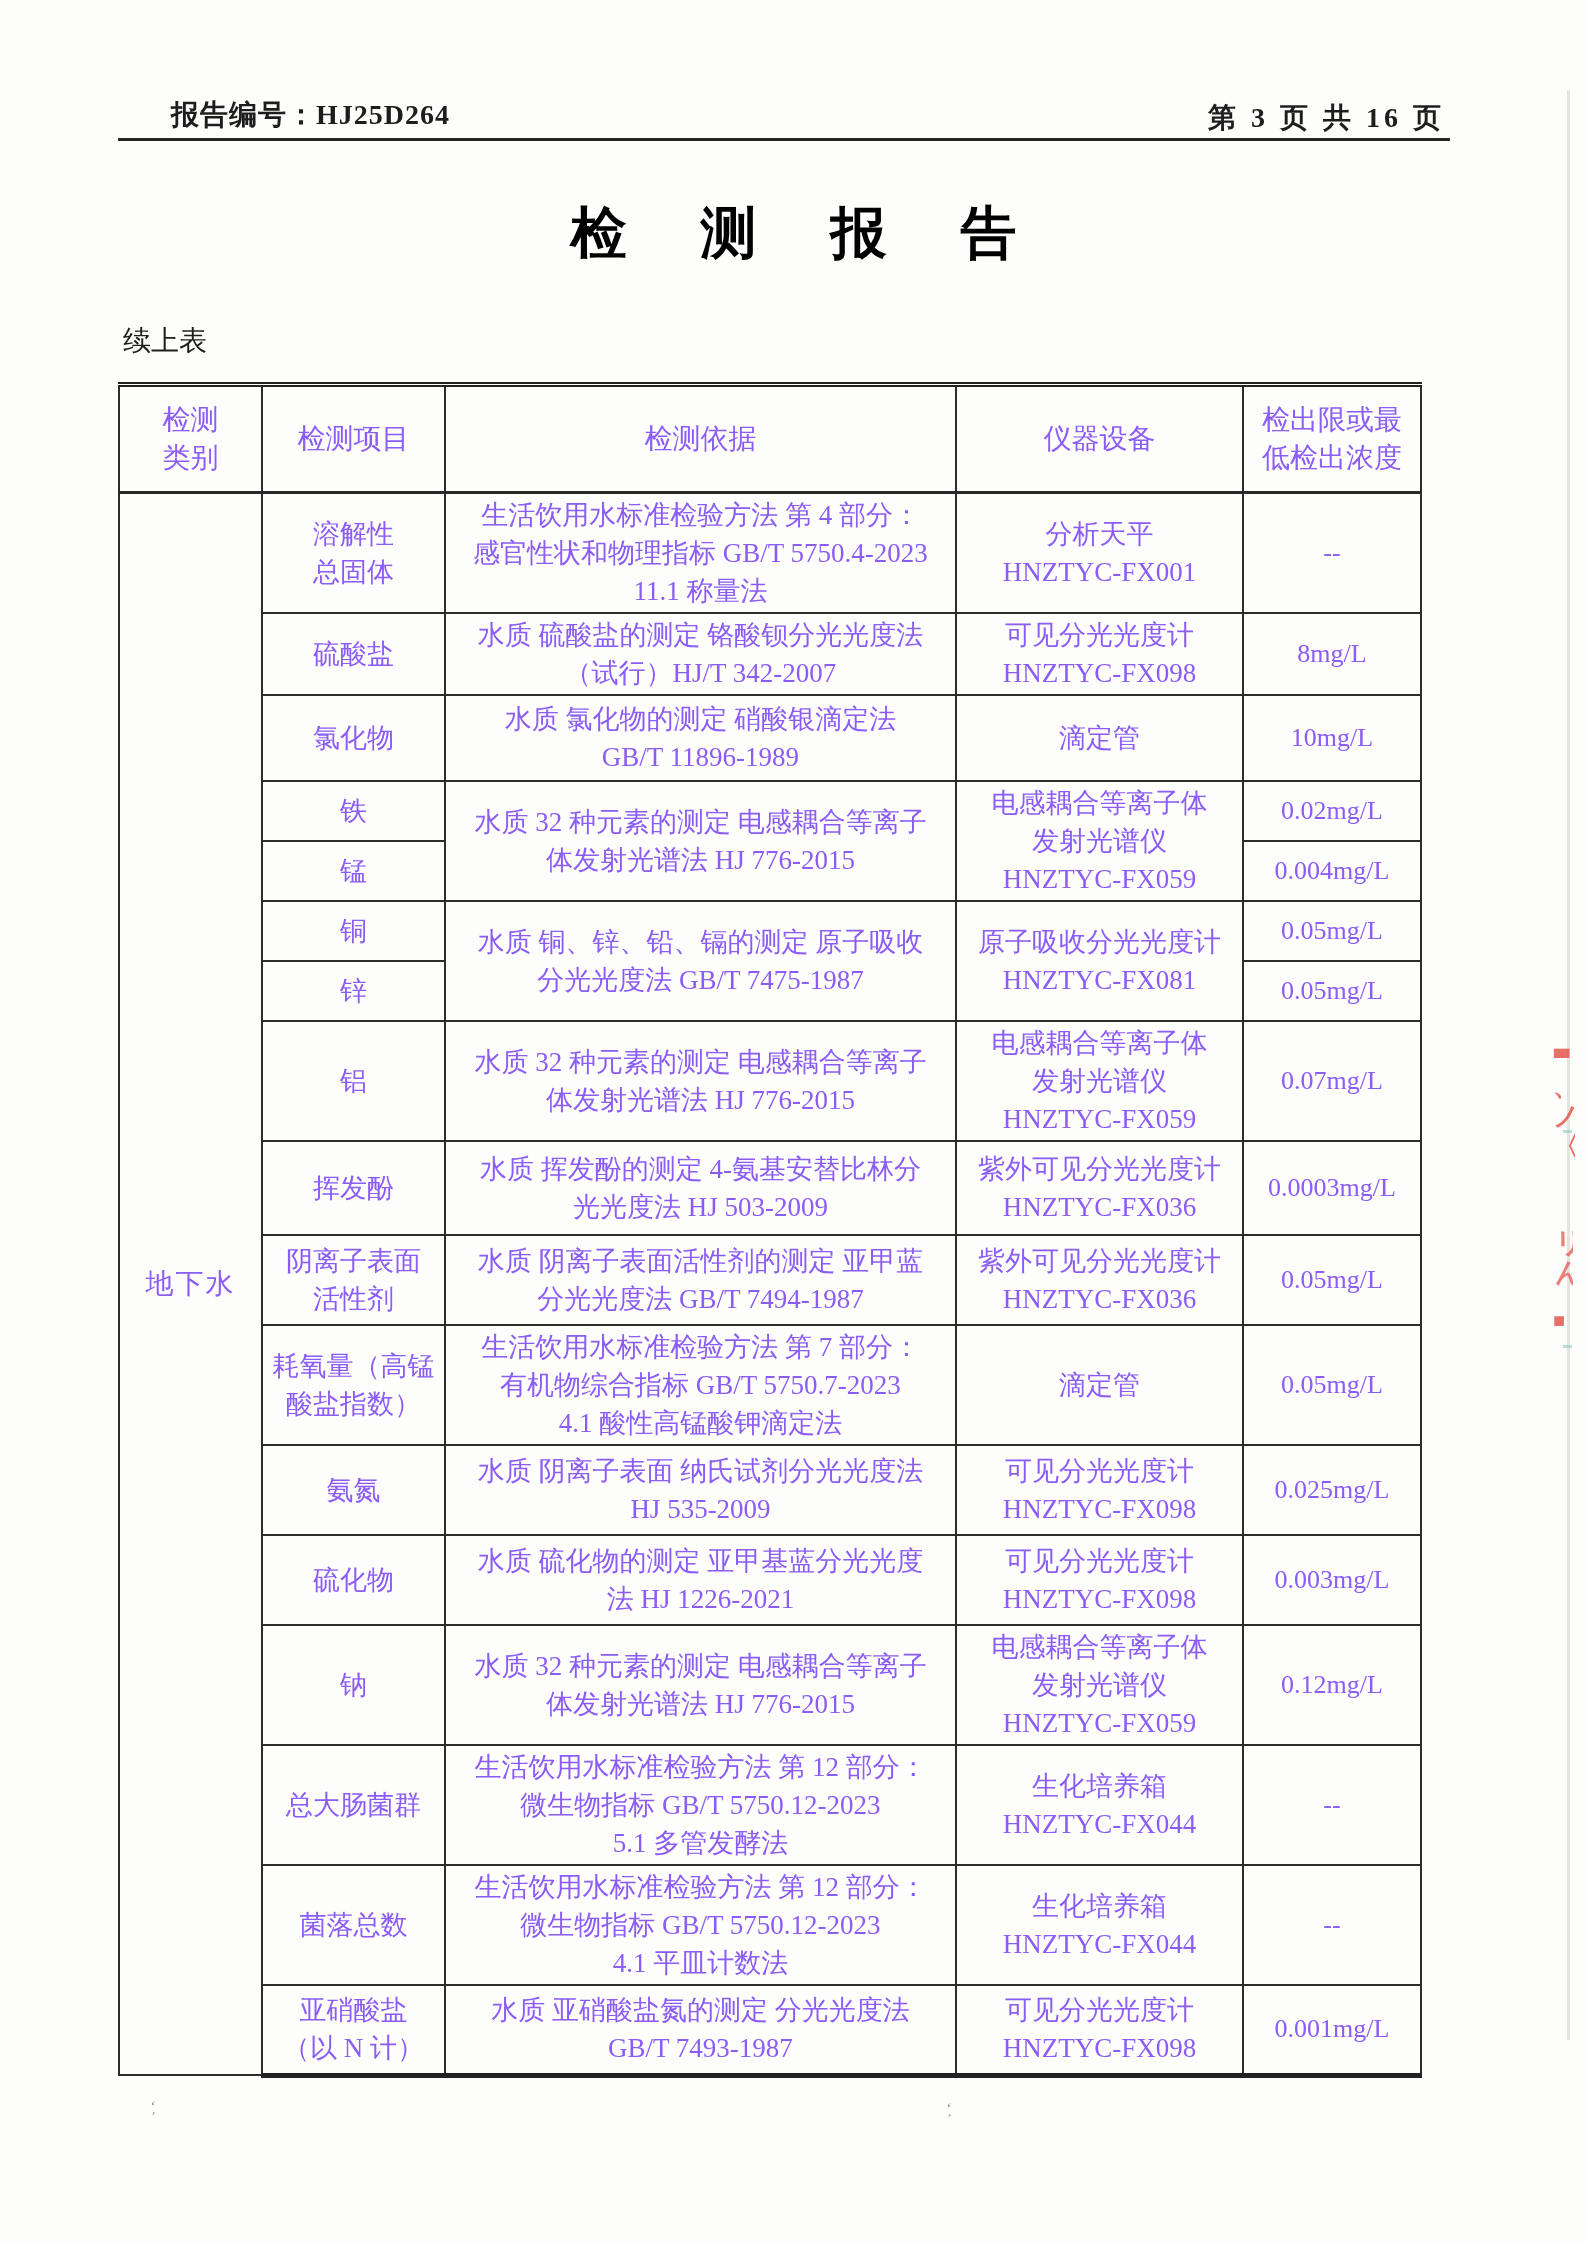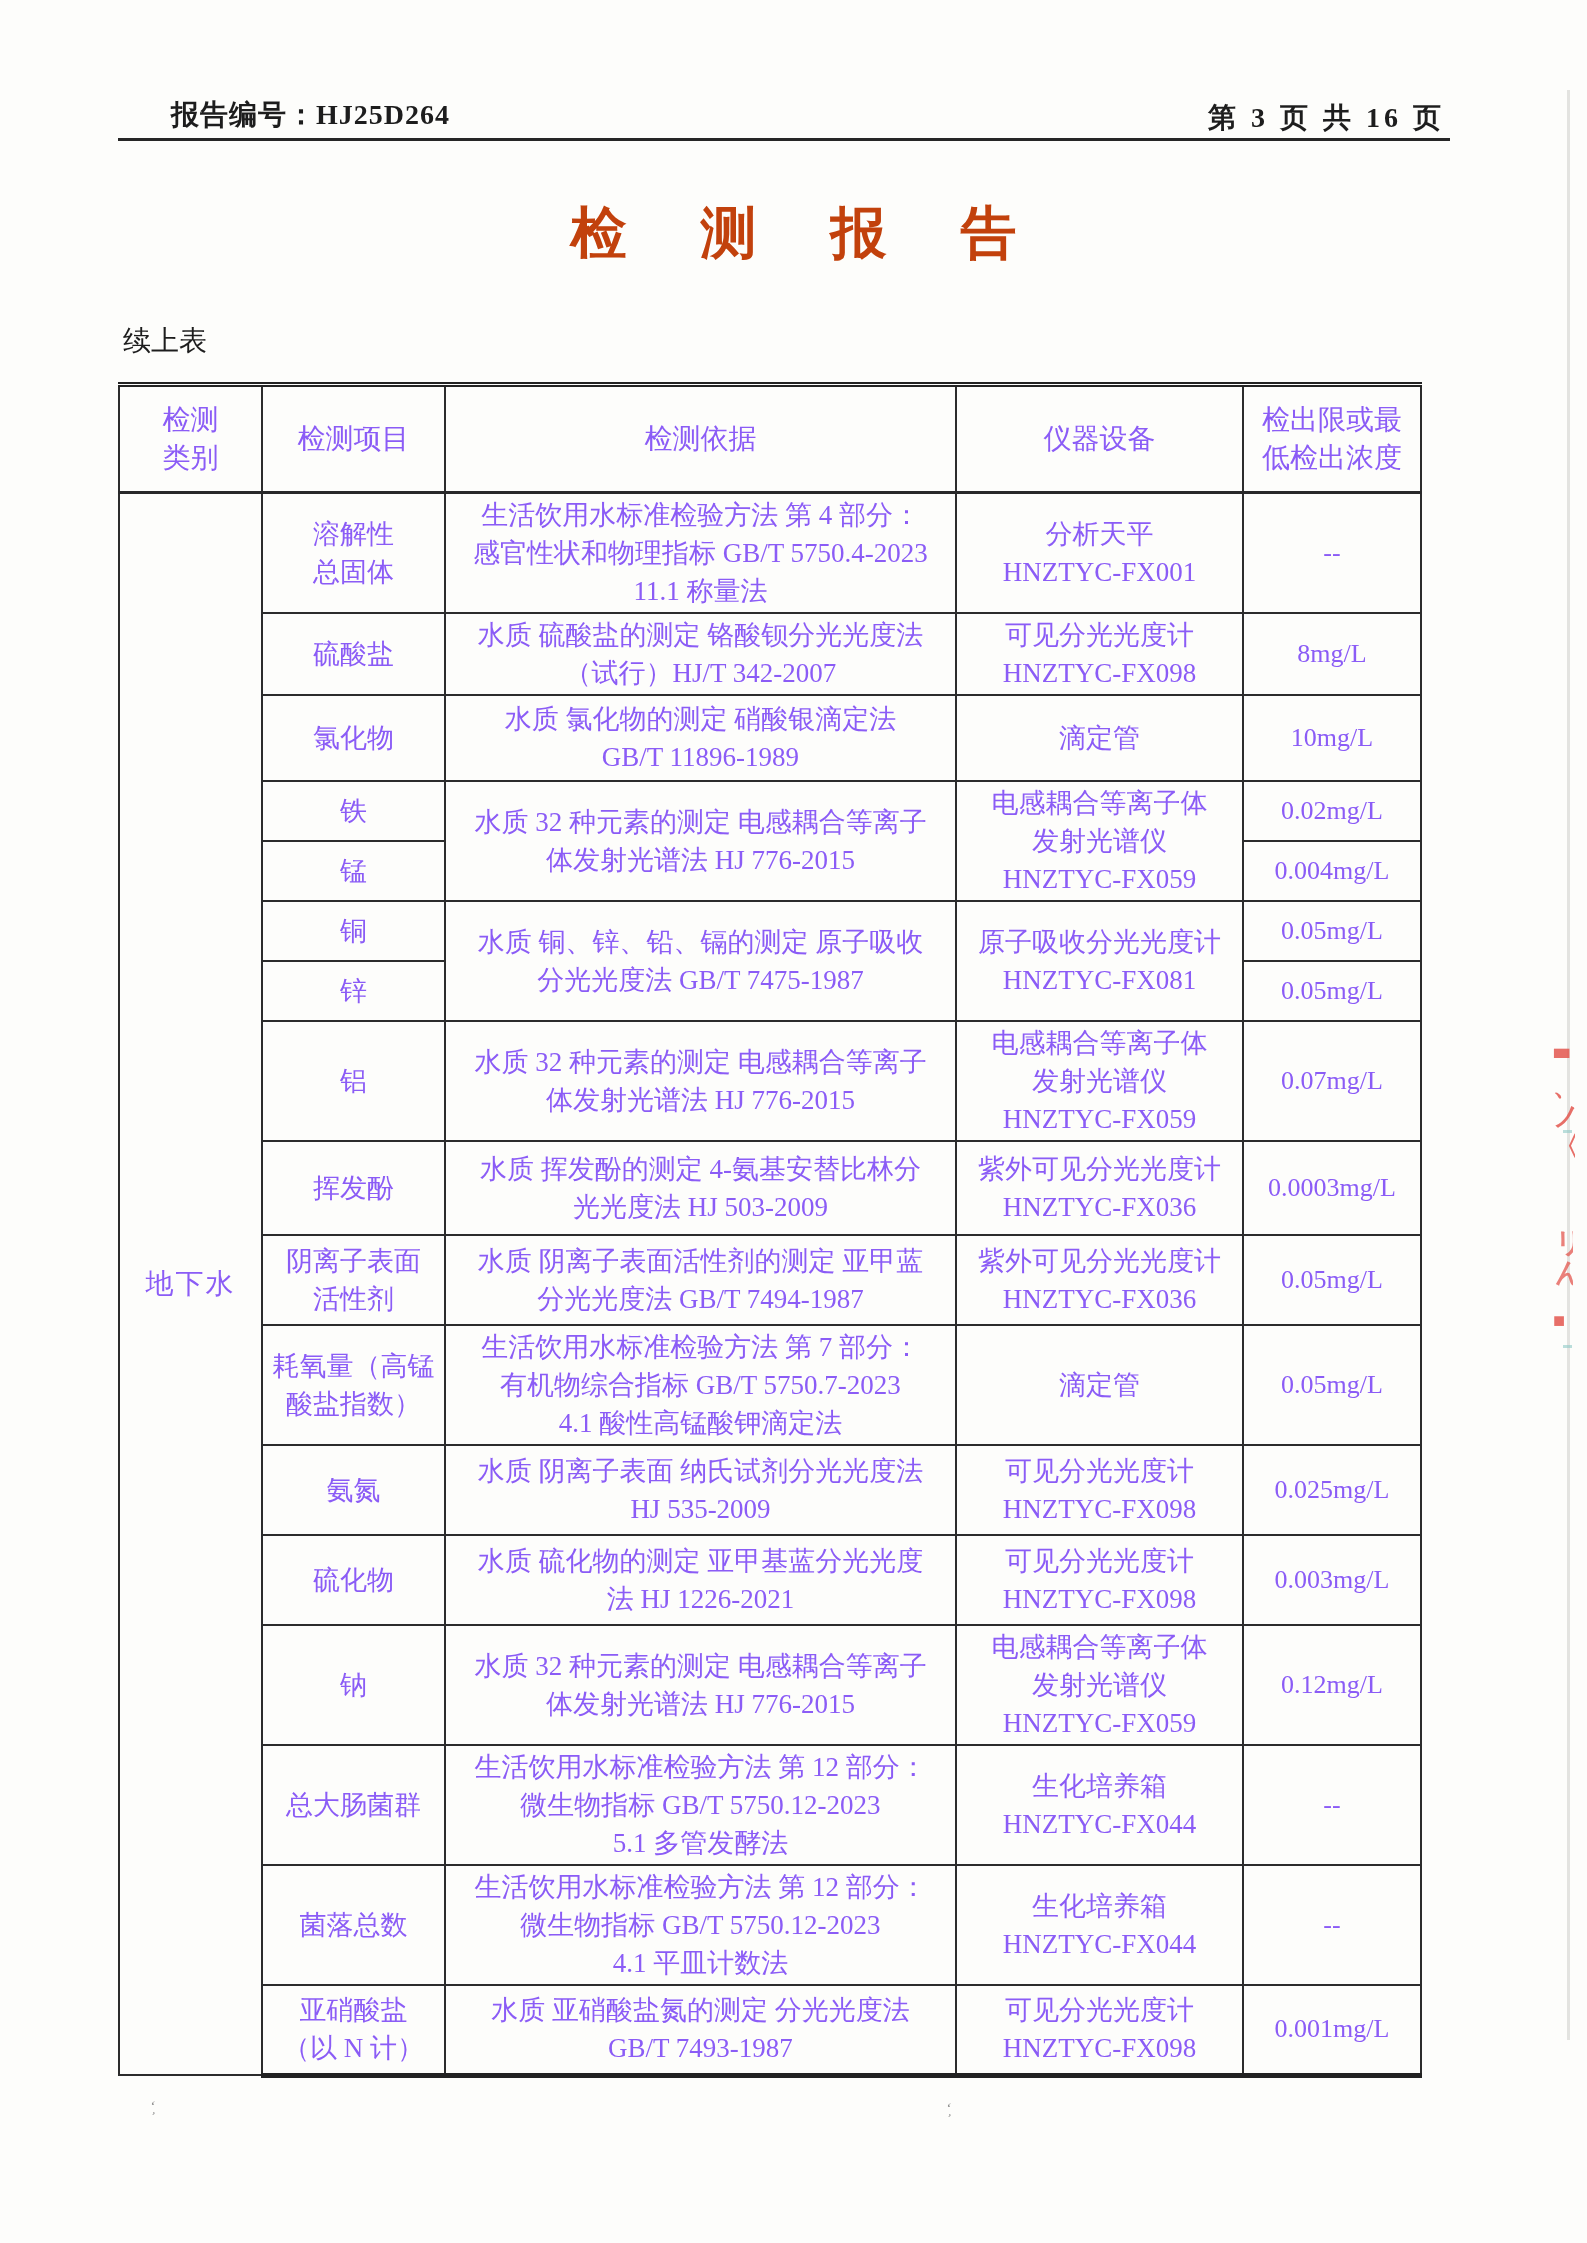--- a/index.html
+++ b/index.html
@@ -8,21 +8,21 @@
     background:#fdfdfb;color:#1d1d1d;
     font-family:"Liberation Serif","DejaVu Serif",serif;
   }
   .page{position:absolute;inset:0;}
   
   .report-no{position:absolute;left:123px;top:96px;font-size:28px;font-weight:bold;letter-spacing:1px;margin-left:48px;}
   .page-no{position:absolute;right:142px;top:99px;font-size:28px;font-weight:bold;letter-spacing:4px;}
   .header-rule{position:absolute;left:118px;top:138px;width:1332px;height:3px;background:#262626;}
   
   .title{position:absolute;left:0;top:196px;width:1587px;text-align:center;
-         font-size:56px;font-weight:bold;letter-spacing:30px;text-indent:30px;color:#c2410c;}
+         font-size:56px;font-weight:bold;letter-spacing:30px;text-indent:30px;color:#000000;}
   .cont-note{position:absolute;left:123px;top:322px;font-size:28px;}
   
   table.report{
     position:absolute;left:118px;top:382px;width:1302px;
     border-collapse:collapse;table-layout:fixed;
     font-size:27px;color:#8b5cf6;
   }
   table.report col.c1{width:143px;}
   table.report col.c2{width:183px;}
   table.report col.c3{width:511px;}

